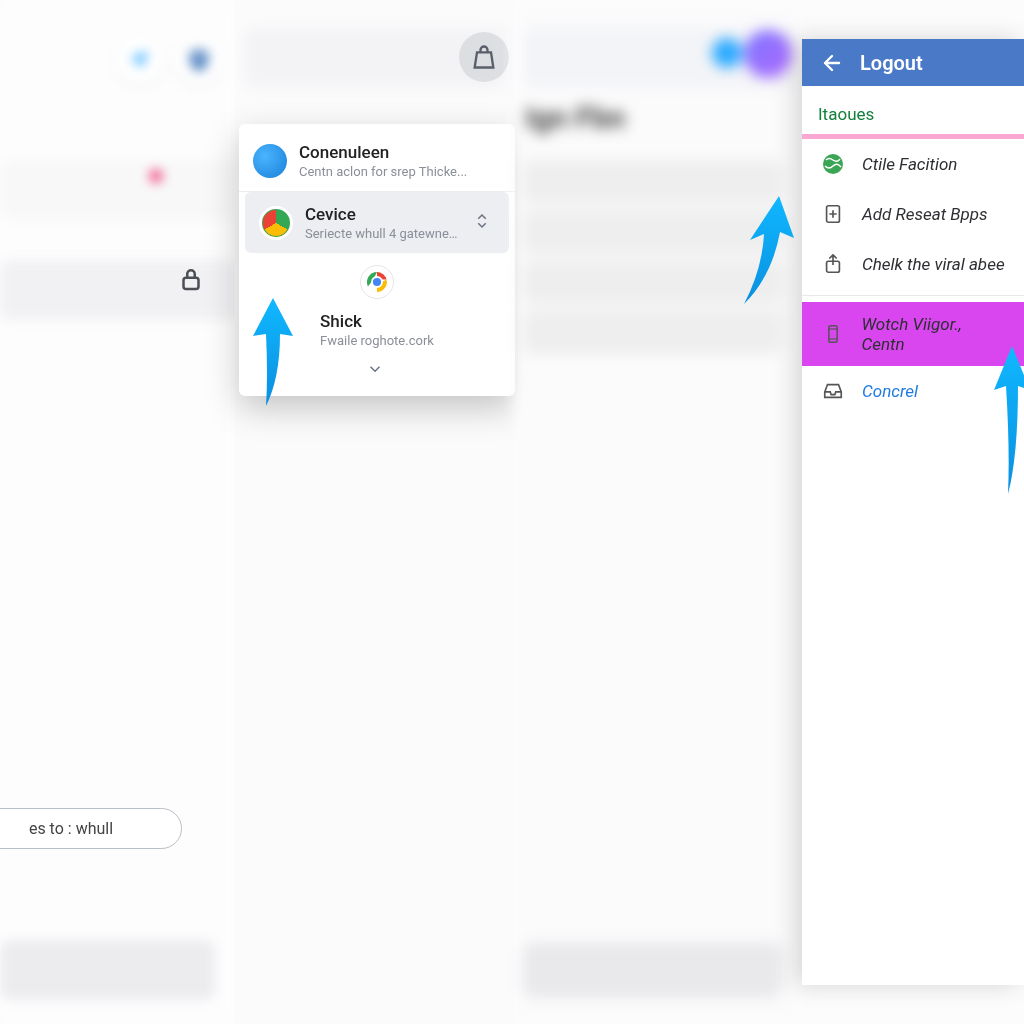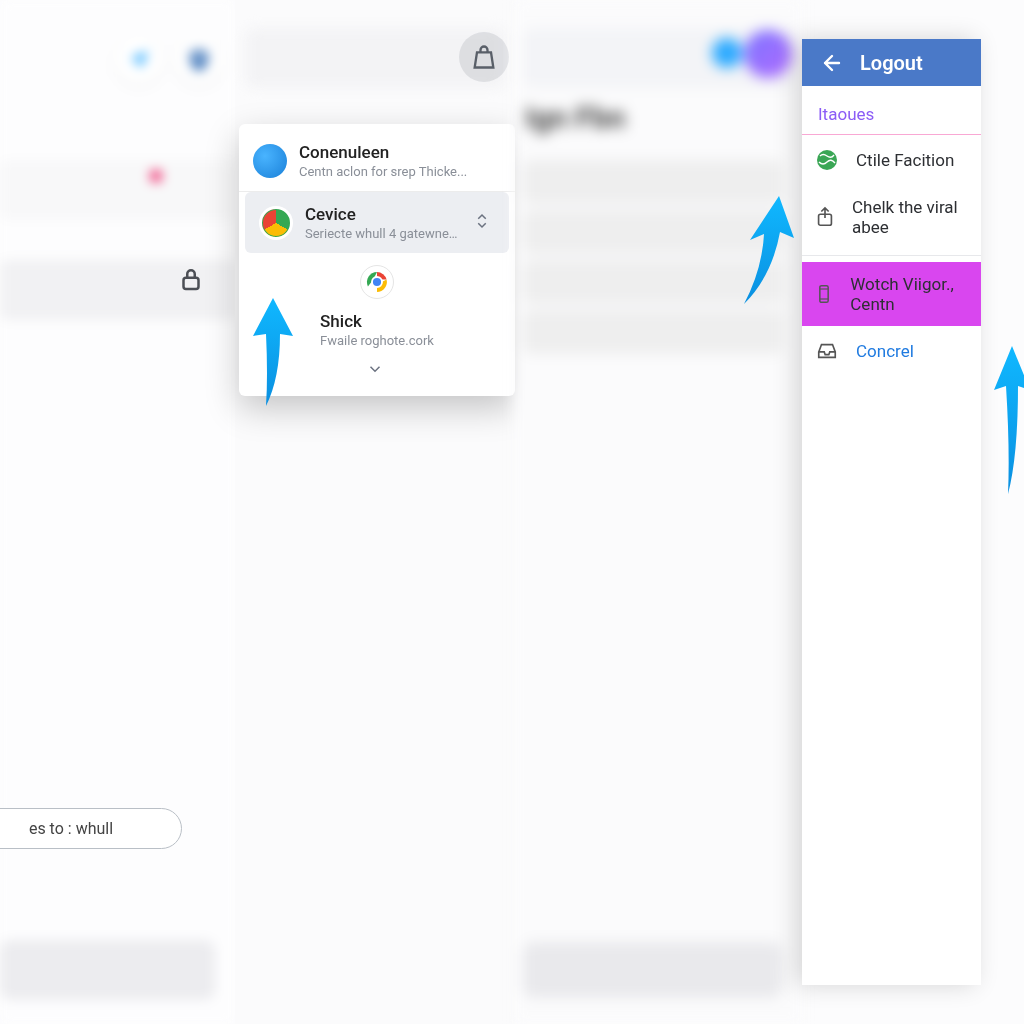--- a/index.html
+++ b/index.html
@@ -43,26 +43,26 @@
     .panelC-bg .r { position:absolute; left:8px; right:20px; height:44px; border-radius:8px; background:#eee; }
     .panelC-bg .r1 { top:160px; }
     .panelC-bg .r2 { top:210px; }
     .panelC-bg .r3 { top:260px; }
     .panelC-bg .r4 { top:310px; }
     .panelC-bg .bottomblob { position:absolute; left:8px; right:20px; top:942px; height:56px; background:#e9e9ec; border-radius:10px; }
     .panelC-bg .pill { position:absolute; top:38px; right:60px; width:30px; height:30px; border-radius:50%; background:#2aa9ff; }
     .panelC-bg .av { position:absolute; top:30px; right:10px; width:48px; height:48px; border-radius:50%; background:linear-gradient(135deg,#7b74ff,#b06bff); }
 
     
-    .panelD { position:absolute; left:802px; top:39px; width:179px; height:946px; background:#fff; box-shadow:-6px 0 24px rgba(0,0,0,0.16); border-top-left-radius:2px; }
+    .panelD { position:absolute; left:802px; top:39px; width:222px; height:946px; background:#fff; box-shadow:-6px 0 24px rgba(0,0,0,0.16); border-top-left-radius:2px; }
     .panelD .header { height:47px; background:#4a79c8; display:flex; align-items:center; gap:18px; padding:0 16px; }
     .panelD .header .back { color:#fff; font-size:22px; line-height:1; display:flex; align-items:center; }
     .panelD .header .title { color:#fff; font-size:20px; font-weight:600; }
-    .panelD .section-label { padding:14px 16px 10px 16px; color:#8b5cf6; font-size:17px; border-bottom:1px solid #f9a8d4; margin-top:4px; }
-    .d-item { display:flex; align-items:center; gap:16px; padding:12px 12px; font-size:17px; color:#2d2f33; }
+    .panelD .section-label { padding:14px 16px 10px 16px; color:#15803d; font-size:17px; border-bottom:5px solid #f9a8d4; margin-top:4px; }
+    .d-item { display:flex; align-items:center; gap:16px; padding:12px 18px; font-size:17px; color:#2d2f33;font-style:italic; }
     .d-item .ic { width:26px; height:26px; display:flex; align-items:center; justify-content:center; color:#555; }
     .d-item.highlight { background:#d946ef; }
     .d-item.link .lbl { color:#207be0; }
     .panelD .divider { height:1px; background:#e7e8eb; margin:6px 0; }
 
     
     .glyph-paperplane svg, .glyph-shield svg, .glyph-bag svg, .glyph-lock svg, .glyph-globe svg,
     .glyph-plusdoc svg, .glyph-share svg, .glyph-phone svg, .glyph-inbox svg { display:block; }
 
     
@@ -189,20 +189,29 @@
       <span class="ic glyph-globe">
         <svg width="24" height="24" viewBox="0 0 24 24">
             <circle cx="12" cy="12" r="10" fill="#3aa655"></circle>
             <path d="M5 8 q3 -3 7 0 q4 3 7 -1" stroke="#fff" stroke-width="1.4" fill="none"></path>
             <path d="M4 14 q4 4 8 0 q4 -4 8 1" stroke="#fff" stroke-width="1.4" fill="none"></path>
           </svg>
       </span>
       <span class="lbl">Ctile Facition</span>
     </div>
 
+    <div class="d-item">
+      <span class="ic glyph-plusdoc">
+        <svg width="22" height="24" viewBox="0 0 24 24">
+            <rect x="5" y="3" width="14" height="18" rx="2" fill="none" stroke="#555" stroke-width="1.8"></rect>
+            <path d="M12 8 V16 M8 12 H16" stroke="#555" stroke-width="1.8"></path>
+          </svg>
+      </span>
+      <span class="lbl">Add Reseat Bpps</span>
+    </div>
 
     <div class="d-item">
       <span class="ic glyph-share">
         <svg width="22" height="24" viewBox="0 0 24 24">
             <rect x="5" y="9" width="14" height="12" rx="2" fill="none" stroke="#555" stroke-width="1.8"></rect>
             <path d="M12 13 V2 M8 6 L12 2 L16 6" fill="none" stroke="#555" stroke-width="1.8"></path>
           </svg>
       </span>
       <span class="lbl">Chelk the viral abee</span>
     </div>

